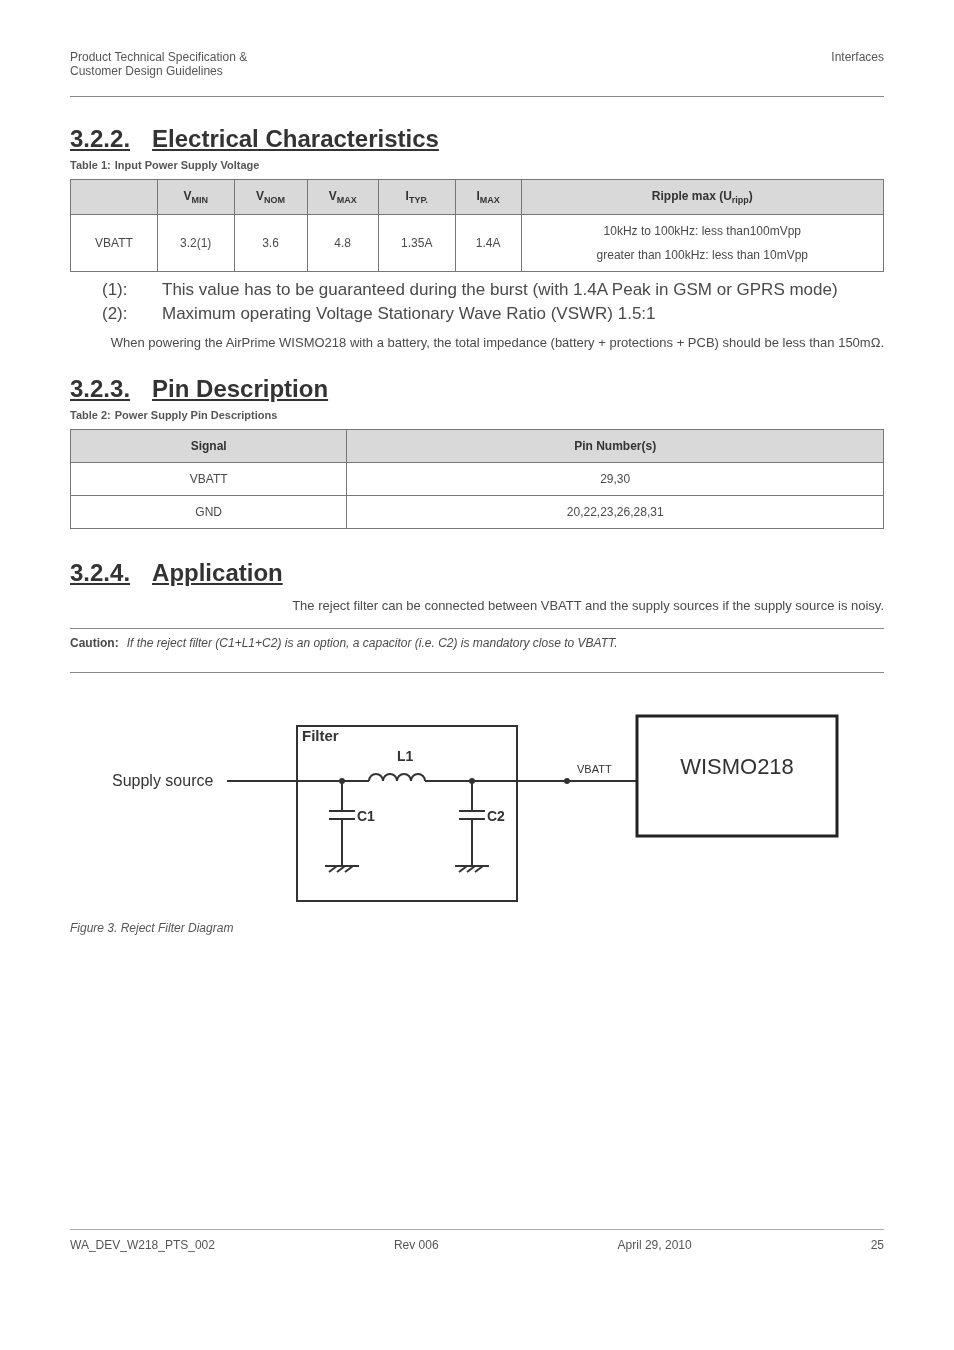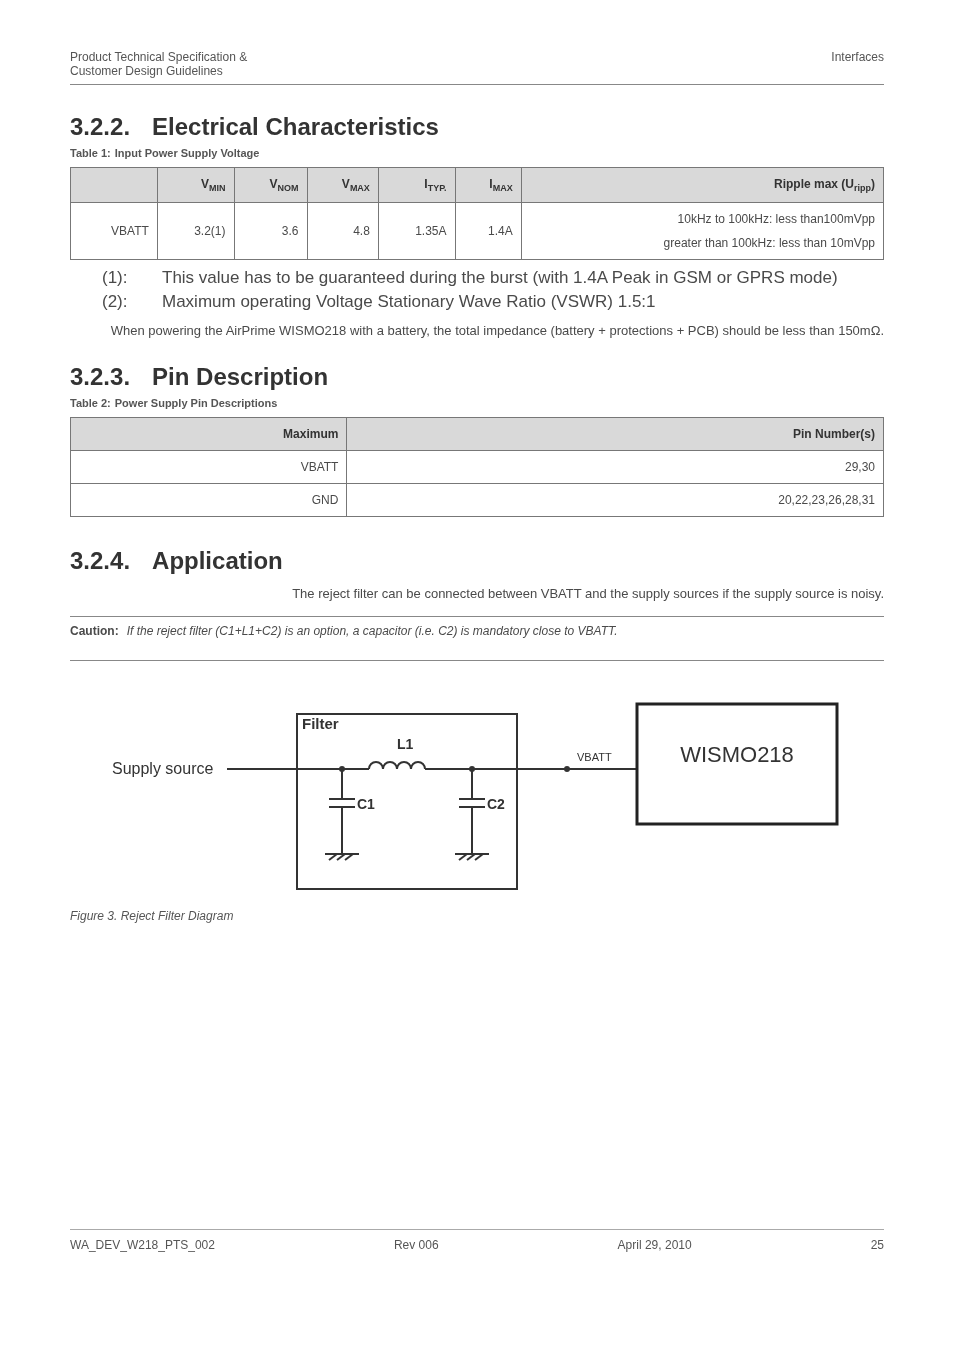--- a/index.html
+++ b/index.html
@@ -15,49 +15,50 @@
     min-height: 1280px;
     position: relative;
     box-sizing: border-box;
   }
   .header-row {
     display: flex;
     justify-content: space-between;
     font-size: 12px;
     color: #555;
     border-bottom: 1px solid #888;
-    padding-bottom: 6px;
+    padding-bottom: 18px;
     margin-bottom: 28px;
   }
   .header-left { white-space: pre-line; }
   h2.section-title {
     font-size: 24px;
     font-weight: bold;
     color: #333;
     margin: 18px 0 6px 0;
+    text-decoration: underline;
   }
   h2.section-title .num { margin-right: 22px; }
   .table-caption {
     font-size: 11px;
     font-weight: bold;
     color: #555;
     margin: 6px 0 8px 0;
   }
   .table-caption .cap-label { margin-right: 4px; }
   .table-caption .cap-text { font-weight: bold; }
   table.data-table {
     width: 100%;
     border-collapse: collapse;
     font-size: 12px;
     margin-bottom: 8px;
   }
   table.data-table th, table.data-table td {
     border: 1px solid #777;
     padding: 9px 8px;
-    text-align: right;
+    text-align: center;
     vertical-align: middle;
   }
   table.data-table th {
     background: #d9d9d9;
     font-weight: bold;
     color: #333;
   }
   .th-head-left {
     border-left: 3px solid #444;
   }
@@ -174,21 +175,21 @@
   <h2 class="section-title">
     <span class="num">3.2.3.</span><span>Pin Description</span>
   </h2>
   <div class="table-caption">
     <span class="cap-label">Table 2:</span><span class="cap-text">Power Supply Pin Descriptions</span>
   </div>
 
   <table class="data-table">
     <thead>
       <tr>
-        <th class="th-head-left" style="width:34%">Maximum</th>
+        <th class="th-head-left" style="width:34%">Signal</th>
         <th>Pin Number(s)</th>
       </tr>
     </thead>
     <tbody>
       <tr>
         <td class="body-left">VBATT</td>
         <td>29,30</td>
       </tr>
       <tr>
         <td class="body-left">GND</td>

